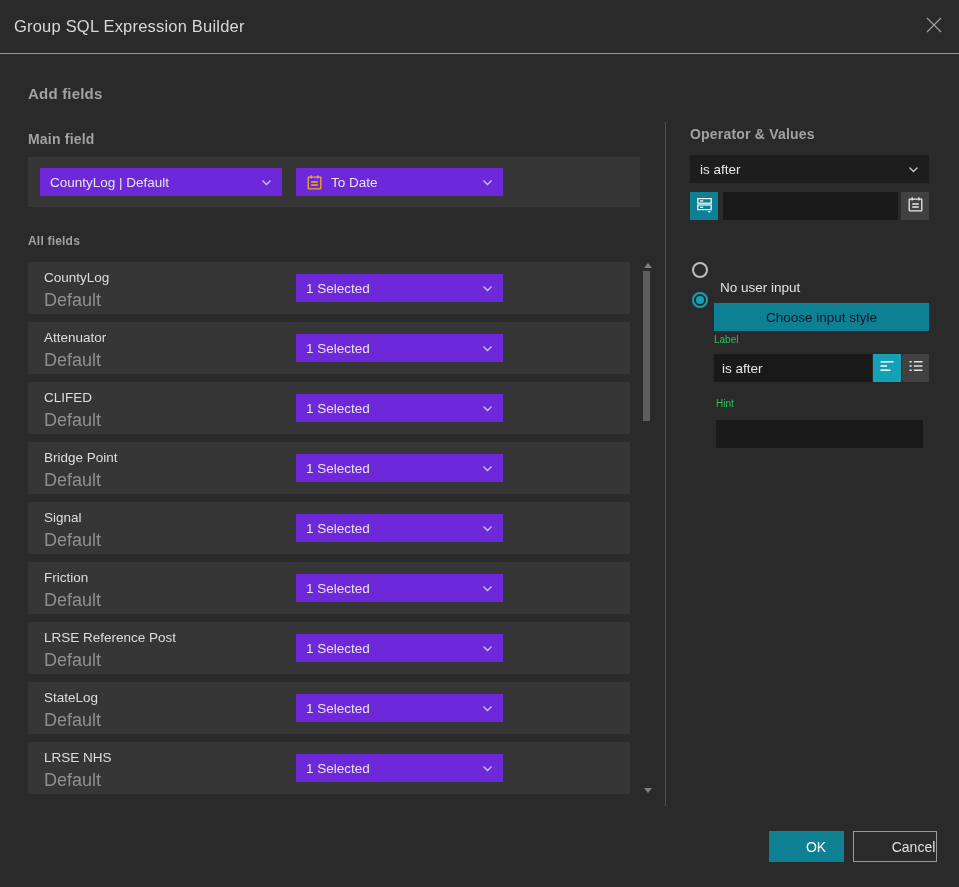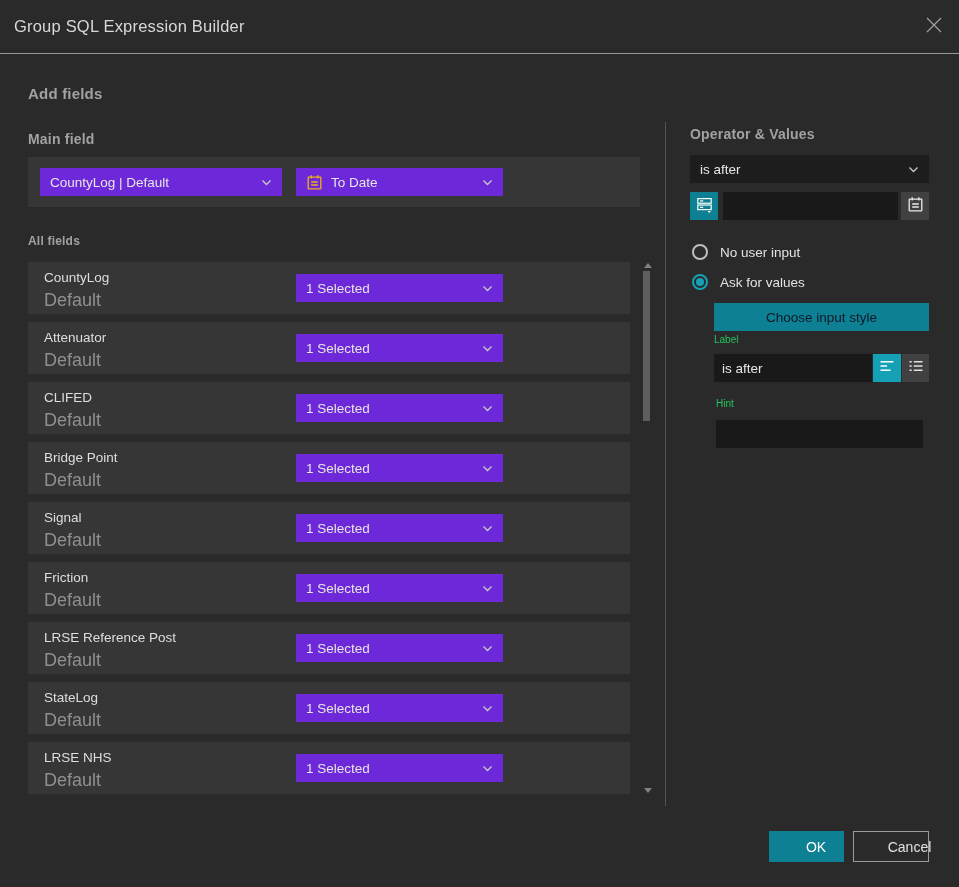--- a/index.html
+++ b/index.html
@@ -52,34 +52,34 @@
   .value-input{left:723px;top:192px;width:175px;}
   .cal-btn{left:901px;top:192px;}
   .list-values-btn{left:690px;top:192px;}
   
   .radio-row{position:absolute;left:692px;display:flex;align-items:center;cursor:pointer;}
   .radio-circle{width:16px;height:16px;border-radius:50%;border:2px solid #bdbdbd;box-sizing:border-box;
                 margin-right:12px;flex:none;}
   .radio-circle.checked{border-color:#14a1b5;position:relative;}
   .radio-circle.checked::after{content:"";position:absolute;left:2px;top:2px;width:8px;height:8px;
                 border-radius:50%;background:#14a1b5;}
-  .radio-label{font-size:13.5px;color:#e2e2e2;}
+  .radio-label{font-size:13.5px;color:#e2e2e2;margin-top:36px;}
   
   .choose-btn{position:absolute;left:714px;top:303px;width:215px;height:28px;background:#0d8093;
               color:#0f172a;font-size:13.5px;display:flex;align-items:center;justify-content:center;cursor:pointer;}
   .label-input{left:714px;top:354px;width:158px;}
   .align-btn{left:873px;top:354px;width:28px;}
   .align-btn.active{background:#14a1b5;}
   .listicon-btn{left:902px;top:354px;width:27px;}
   .hint-input{left:716px;top:420px;width:207px;}
   
   .footer-btn{position:absolute;top:831px;height:31px;display:flex;align-items:center;justify-content:center;
               font-size:14px;cursor:pointer;box-sizing:border-box;}
   .ok-btn{left:769px;width:75px;background:#0d8093;color:#fff;padding-left:19px;}
-  .cancel-btn{left:853px;width:76px;background:transparent;border:1px solid #9b9b9b;color:#e0e0e0;padding-left:37px;}
+  .cancel-btn{left:853px;width:84px;background:transparent;border:1px solid #9b9b9b;color:#e0e0e0;padding-left:37px;}
 </style>
 </head>
 <body>
 
 <div class="dialog">
 
   <div class="title-bar">
     <div class="title">Group SQL Expression Builder</div>
     <div class="close-btn">
       <span>

